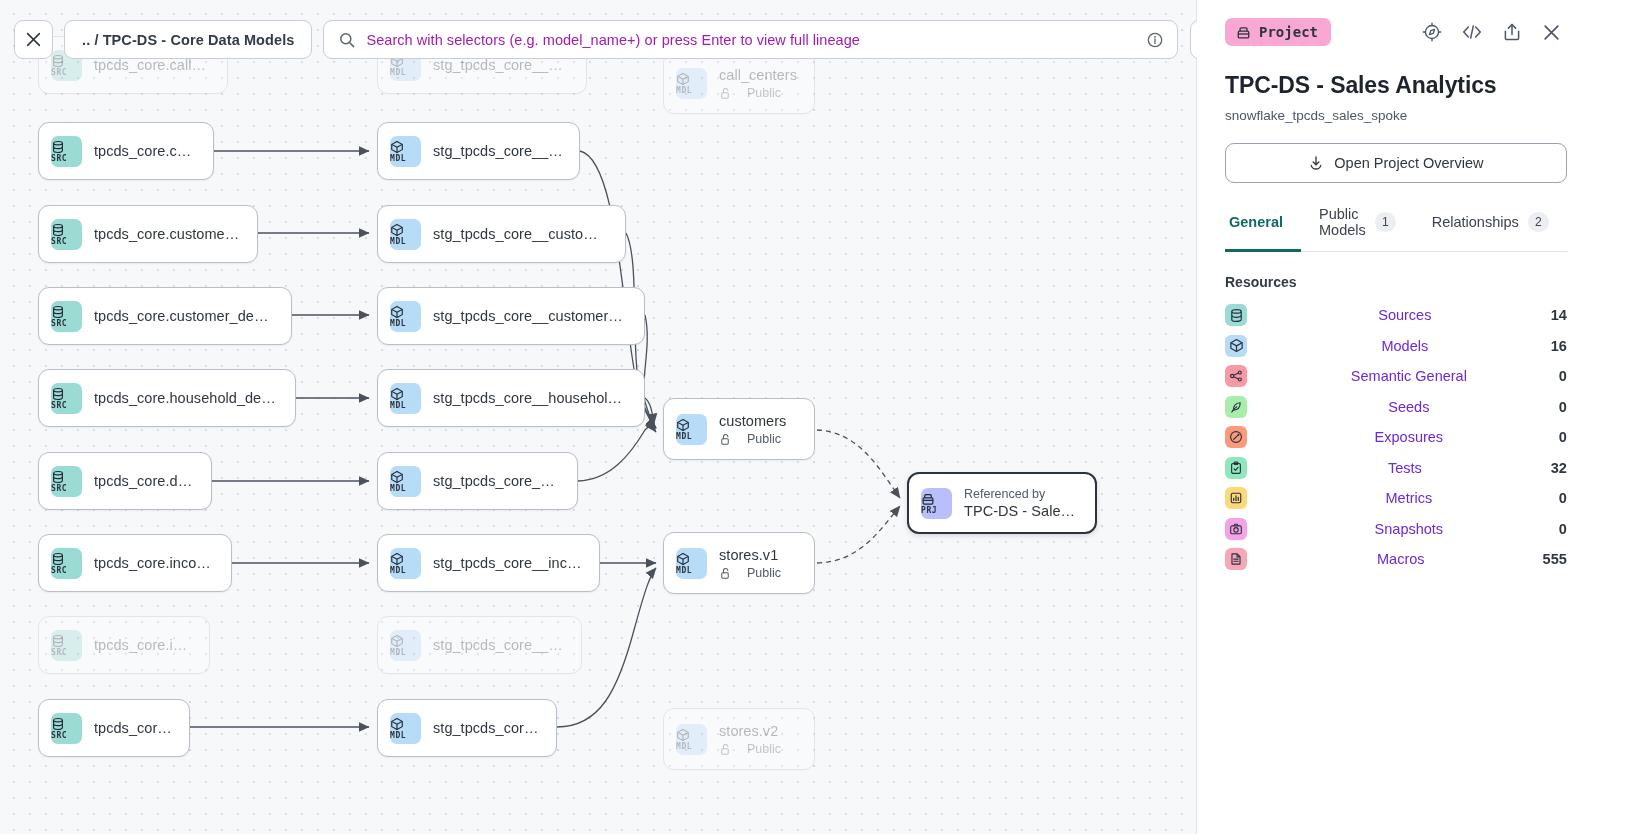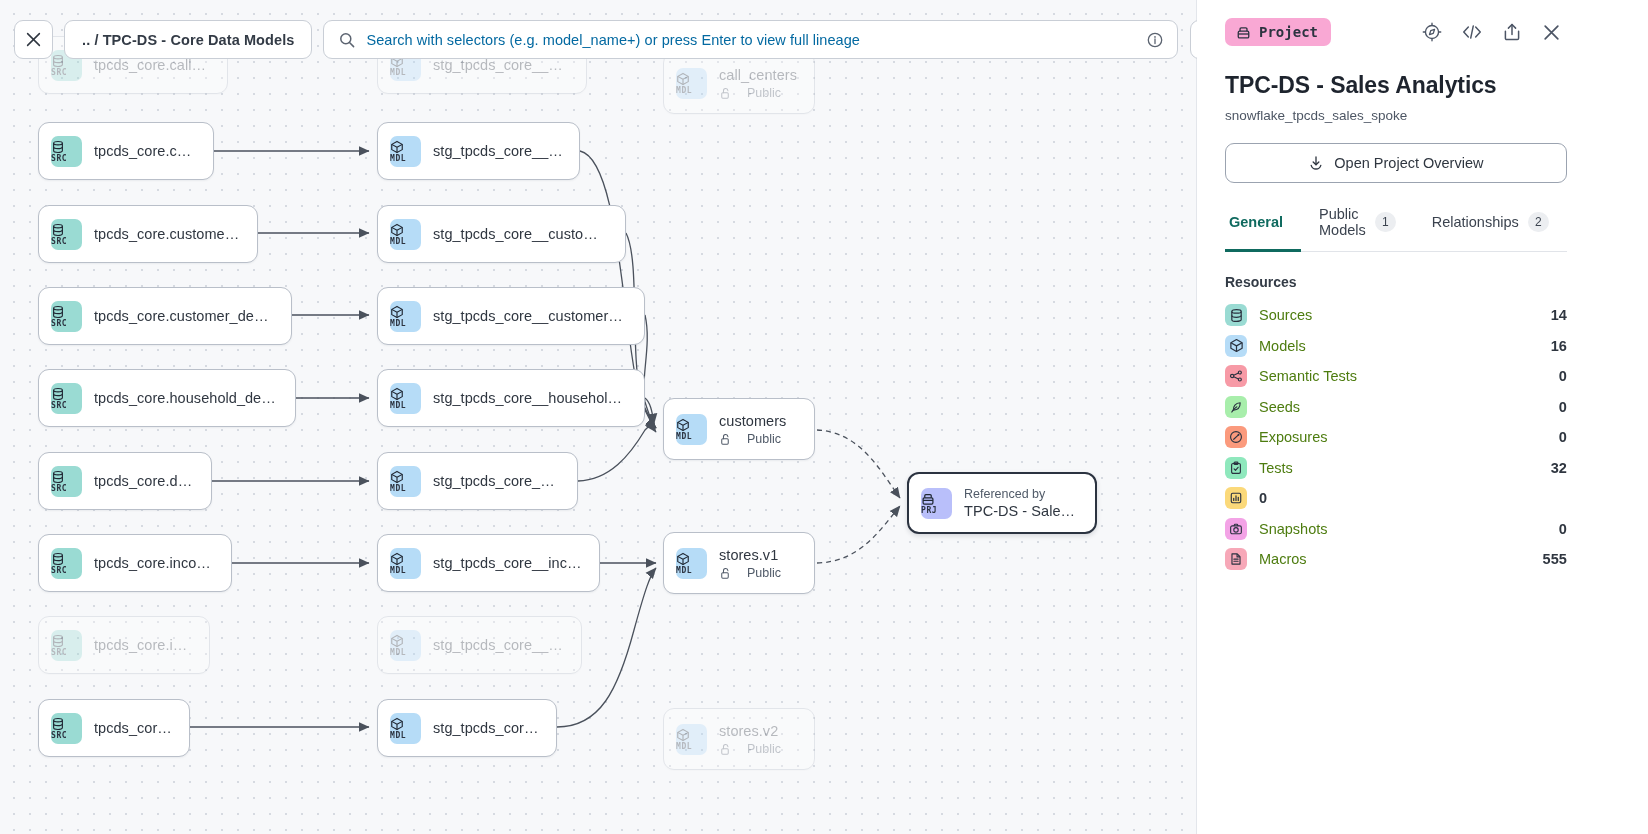--- a/index.html
+++ b/index.html
@@ -47,21 +47,21 @@
     font-size: 14.5px; font-weight: 700; color: #333b46;
     letter-spacing: .1px; cursor: pointer; white-space: nowrap;
   }
   .tb-search {
     height: 39px; width: 855px;
     background: #fff; border: 1px solid #c9ced6; border-radius: 9px;
     display: flex; align-items: center; gap: 11px; padding: 0 14px 0 15px;
     cursor: text;
   }
   .tb-search .ph {
-    flex: 1; font-size: 14.5px; color: #0369a1; letter-spacing: .05px;
+    flex: 1; font-size: 14.5px; color: #a21caf; letter-spacing: .05px;
     white-space: nowrap; overflow: hidden;
   }
   .tb-refresh { margin-left: 1px; }
 
   svg.ico { display: block; }
 
   
   .node {
     position: absolute;
     background: #ffffff;
@@ -156,21 +156,21 @@
 
   .res-title { font-size: 14px; font-weight: 700; color: #333b46; margin-top: 22px; }
   .res-list { margin-top: 10px; }
   .res-row {
     display: flex; align-items: center; height: 30.5px; cursor: pointer;
   }
   .res-ico {
     width: 22px; height: 22px; border-radius: 6px; flex: 0 0 22px;
     display: flex; align-items: center; justify-content: center; margin-right: 12px;
   }
-  .res-name { font-size: 14.5px; color: #4d7c0f; flex: 1; }
+  .res-name { font-size: 14.5px; color: #6d28d9; flex: 1; text-align: center; }
   .res-val  { font-size: 14.5px; color: #2f3640; font-weight: 700; }
 </style>
 </head>
 <body>
 
 <div id="app">
 
   <div class="canvas-wrap">
 
     <svg class="edges">
@@ -642,21 +642,21 @@
         </div>
         <div class="res-row">
           <span class="res-ico" style="background:#f79aa6">
             <svg class="ico" width="14" height="14" viewBox="0 0 16 16">
               <circle cx="3.6" cy="8" r="1.9" fill="none" stroke="#2b3240" stroke-width="1.3"></circle>
       <circle cx="12.4" cy="4" r="1.7" fill="none" stroke="#2b3240" stroke-width="1.3"></circle>
       <circle cx="12.4" cy="12" r="1.7" fill="none" stroke="#2b3240" stroke-width="1.3"></circle>
       <path d="M5.4 7.2 L10.8 4.6 M5.4 8.8 L10.8 11.4" stroke="#2b3240" stroke-width="1.3"></path>
             </svg>
           </span>
-     <span class="res-name">Semantic Tests</span>
+     <span class="res-name">Semantic General</span>
      <span class="res-val">0</span>
         </div>
         <div class="res-row">
           <span class="res-ico" style="background:#a8eeab">
             <svg class="ico" width="14" height="14" viewBox="0 0 16 16">
               <path d="M12.8 3.2 C12.8 8.6 9.4 11.4 5.2 11.6 C4.4 7.2 7.6 3.4 12.8 3.2 Z" fill="none" stroke="#2b3240" stroke-width="1.3" stroke-linejoin="round"></path>
       <path d="M3.2 13.8 C4.6 11 6.6 9.2 9 7.8" fill="none" stroke="#2b3240" stroke-width="1.3" stroke-linecap="round"></path>
             </svg>
           </span>
      <span class="res-name">Seeds</span>
@@ -684,20 +684,21 @@
      <span class="res-name">Tests</span>
      <span class="res-val">32</span>
         </div>
         <div class="res-row">
           <span class="res-ico" style="background:#fbd97a">
             <svg class="ico" width="14" height="14" viewBox="0 0 16 16">
               <rect x="2.6" y="2.6" width="10.8" height="10.8" rx="1.6" fill="none" stroke="#2b3240" stroke-width="1.3"></rect>
       <path d="M5.4 10.8 L5.4 8.4 M8 10.8 L8 5.6 M10.6 10.8 L10.6 7.2" stroke="#2b3240" stroke-width="1.4" stroke-linecap="round"></path>
             </svg>
           </span>
+     <span class="res-name">Metrics</span>
      <span class="res-val">0</span>
         </div>
         <div class="res-row">
           <span class="res-ico" style="background:#f3a3e6">
             <svg class="ico" width="14" height="14" viewBox="0 0 16 16">
               <rect x="1.9" y="4.4" width="12.2" height="9" rx="1.8" fill="none" stroke="#2b3240" stroke-width="1.3"></rect>
       <path d="M5.6 4.4 L6.6 2.6 L9.4 2.6 L10.4 4.4" fill="none" stroke="#2b3240" stroke-width="1.3" stroke-linejoin="round"></path>
       <circle cx="8" cy="9" r="2.5" fill="none" stroke="#2b3240" stroke-width="1.3"></circle>
             </svg>
           </span>

